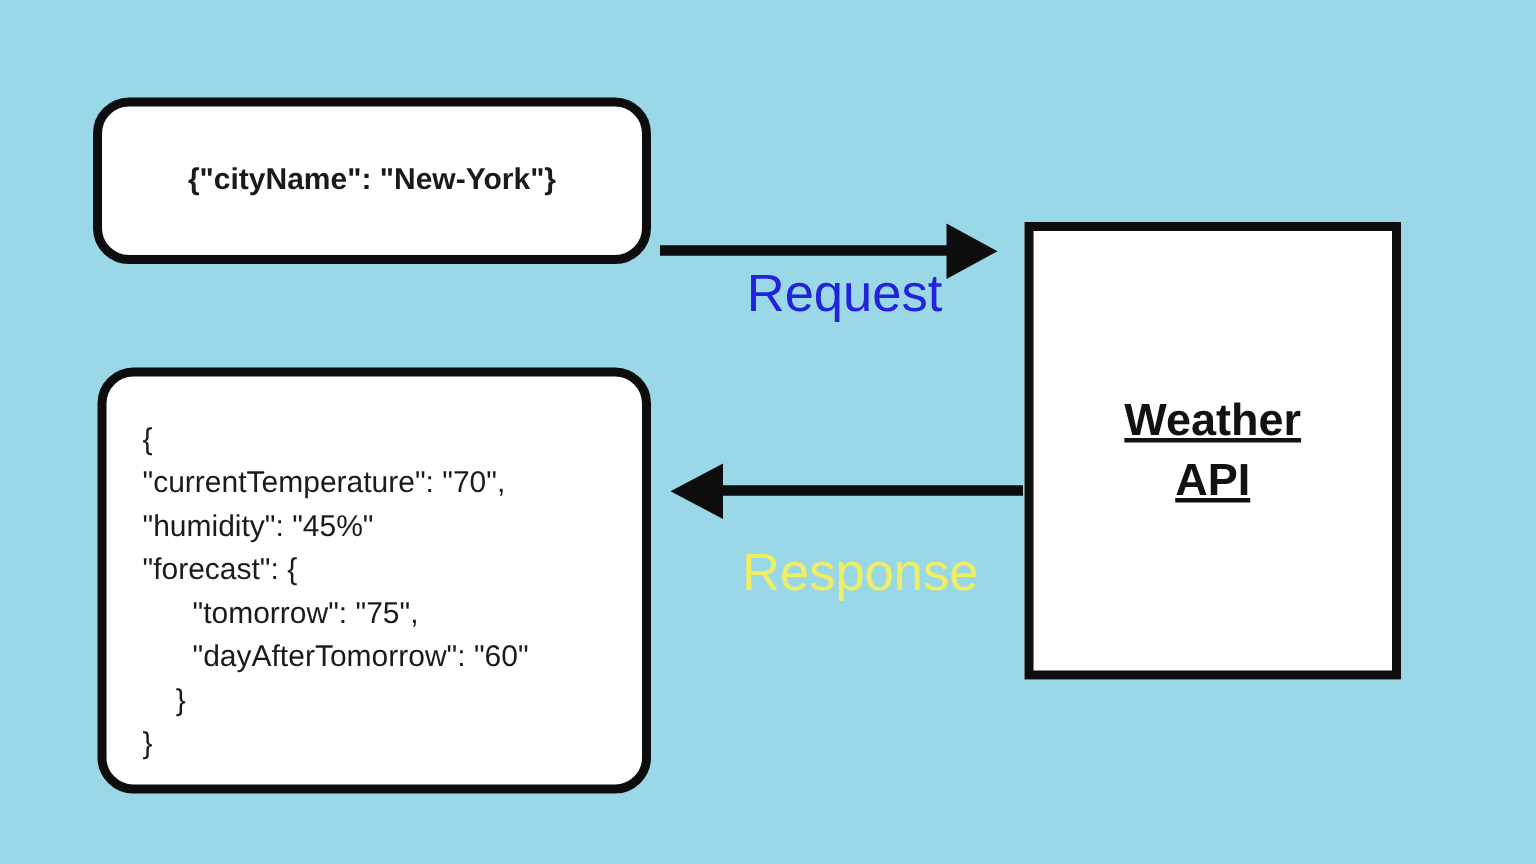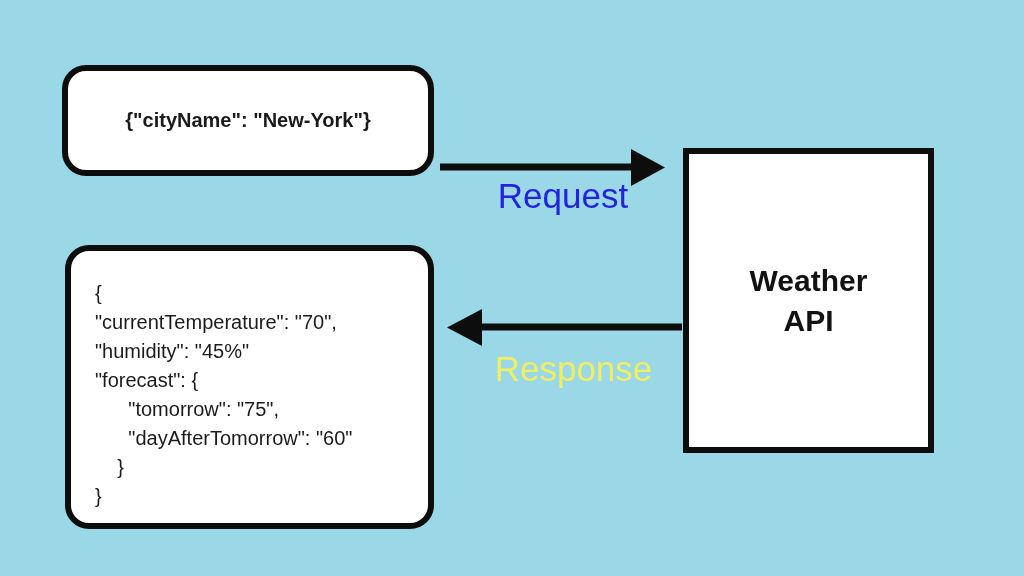--- a/index.html
+++ b/index.html
@@ -48,20 +48,21 @@
     flex-direction: column;
     align-items: center;
     justify-content: center;
   }
   .api-box .api-title-line {
     font-weight: bold;
     font-size: 30px;
     line-height: 40px;
     color: #121212;
     text-align: center;
+    text-decoration: underline;
   }
   .response-box {
     left: 65px;
     top: 245px;
     width: 369px;
     height: 284px;
     padding: 28px 10px 0 24px;
   }
   .response-box .json-line {
     font-size: 20px;
@@ -92,21 +93,21 @@
   }
   .label-request {
     left: 483px;
     top: 176px;
     width: 160px;
     text-align: center;
     color: #2323dd;
   }
   .label-response {
     left: 486px;
-    top: 349px;
+    top: 362px;
     width: 175px;
     text-align: center;
     color: #f0ee63;
   }
 </style>
 </head>
 <body>
 
 <div class="canvas">
 

